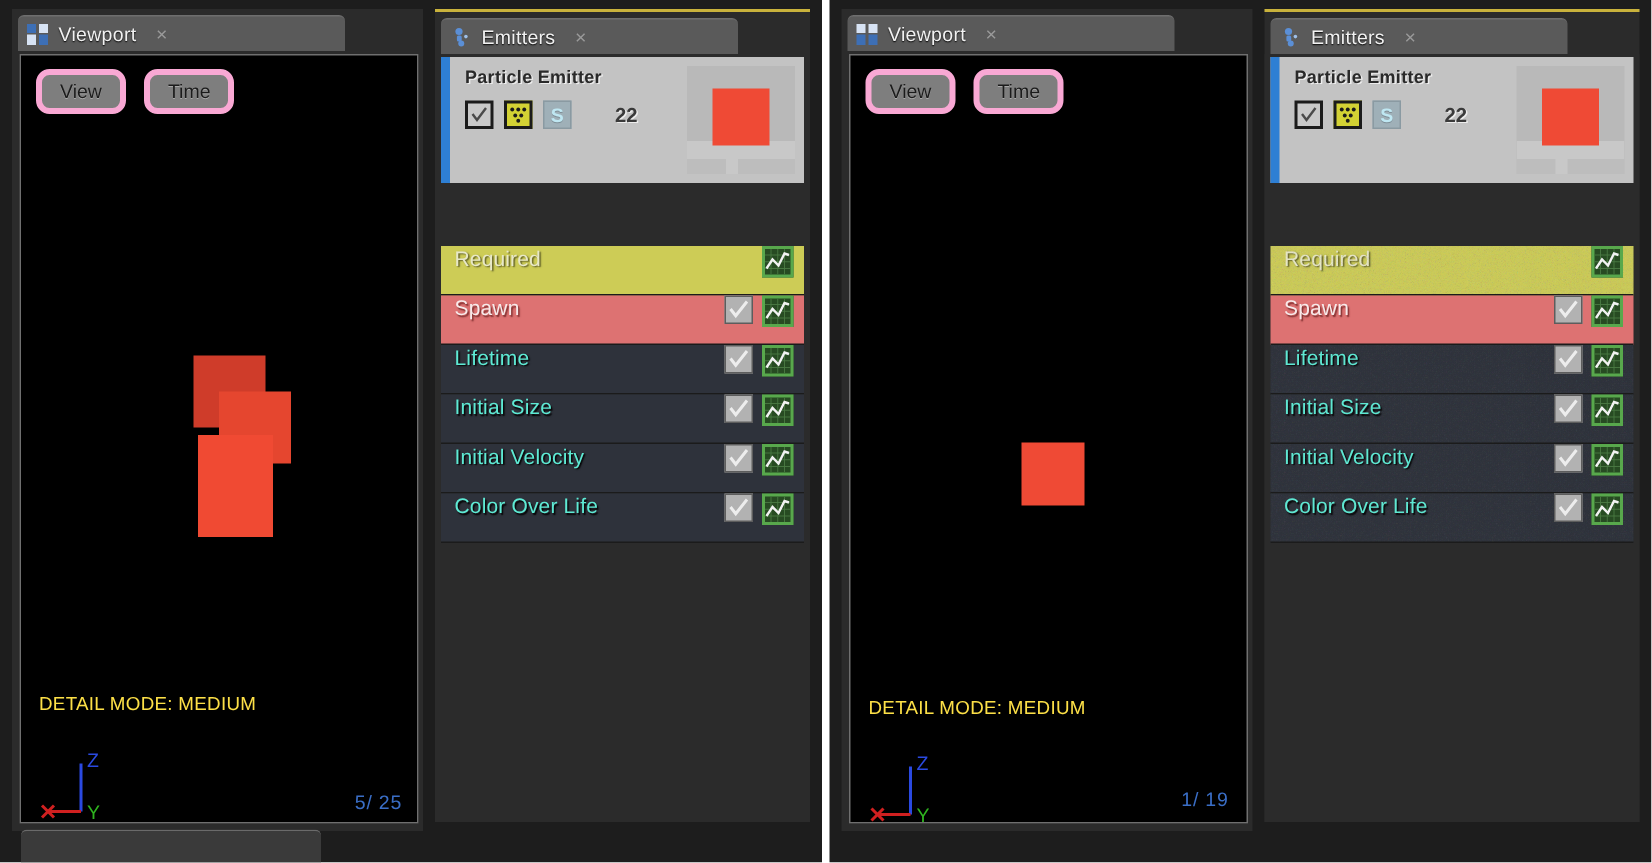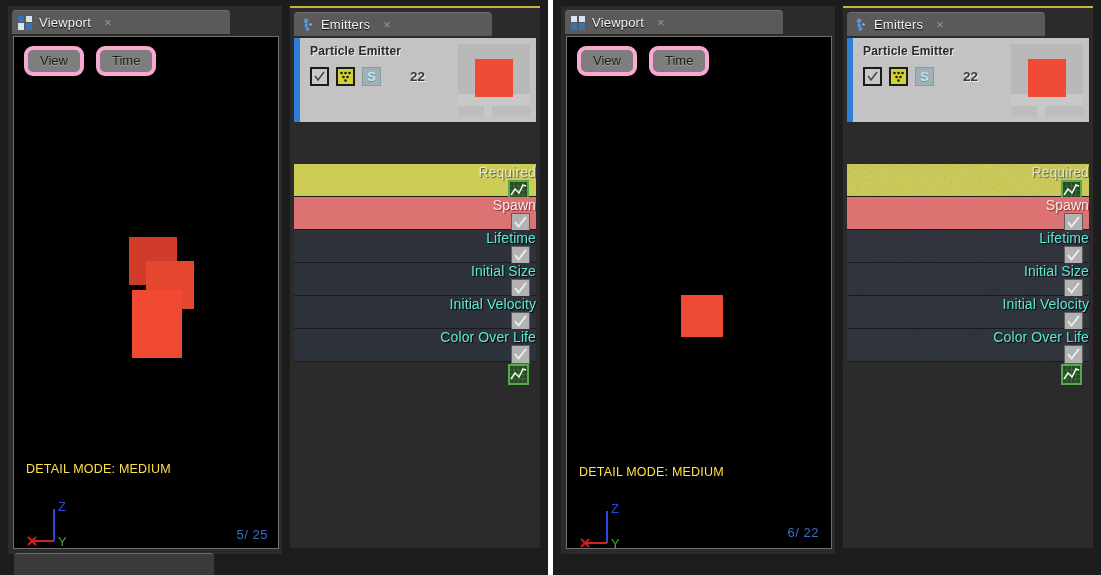--- a/index.html
+++ b/index.html
@@ -113,22 +113,22 @@
     width: 72px; flex: 0 0 72px; margin: 6px 6px 6px 0;
     background: #b9b9b9; position: relative; overflow: hidden;
   }
   .em-thumb .floor { position:absolute; left:0; right:0; bottom:0; height: 22px; background:#c8c8c8; }
   .em-thumb .floor i { position:absolute; bottom:0; height:10px; background:#bdbdbd; }
   .em-thumb .sq { position: absolute; left: 17px; top: 15px; width: 38px; height: 38px; background: #ef4a35; }
 
   
   .em-list { position: absolute; left: 4px; right: 4px; top: 128px; }
   .mod-row {
-    position: relative; height: 33px; display: flex; align-items: flex-end;
-    padding-left: 9px; border-bottom: 1px solid #1b1b1b; flex-direction: column;
+    position: relative; height: 33px; display: flex; align-items: flex-start;
+    padding-left: 9px; border-bottom: 1px solid #1b1b1b;
   }
   .mod-row .mod-label {
     flex: 1 1 auto; font-size: 14px; color: #5eead4;
     text-shadow: 1px 1px 1px #000; letter-spacing: .1px;
   }
   .mod-row.dark   { background: #2e323b; }
   .mod-row.req    { background: #cdcc56; }
   .mod-row.req .mod-label { color: #e8e8c8; text-shadow: 1px 1px 1px #5a5a24; }
   .mod-row.spawn  { background: #dd7272; }
   .mod-row.spawn .mod-label { color: #f7eaea; text-shadow: 1px 1px 1px #7a2b2b; }
@@ -419,21 +419,21 @@
             <svg width="60" height="52" viewBox="0 0 60 52">
               <line x1="32" y1="44" x2="32" y2="12" stroke="#2a49e0" stroke-width="2"></line>
               <line x1="32" y1="44" x2="10" y2="44" stroke="#d02020" stroke-width="2"></line>
               <line x1="6" y1="40" x2="14" y2="48" stroke="#d02020" stroke-width="2"></line>
               <line x1="14" y1="40" x2="6" y2="48" stroke="#d02020" stroke-width="2"></line>
               <text x="36" y="14" fill="#2a49e0" font-size="13" font-family="Liberation Sans, sans-serif">Z</text>
               <text x="36" y="49" fill="#2fb41f" font-size="13" font-family="Liberation Sans, sans-serif">Y</text>
             </svg>
           </div>
 
-          <div class="vp-counter" style="right:12px; bottom:8px;">6/  22</div>
+          <div class="vp-counter" style="right:12px; bottom:8px;">1/  19</div>
         </div>
       </div>
     </div>
 
     <div class="panel" style="left:290px; top:6px; width:250px; height:542px; border-top:2px solid #c9b23c;">
       <div class="tabstrip">
         <div class="tab" style="width:198px;">
           <span class="tab-icon">
             <svg class="ico-emit" width="14" height="14" viewBox="0 0 14 14">
               <circle cx="6" cy="3" r="2.4" fill="#5b8fd6"></circle>

